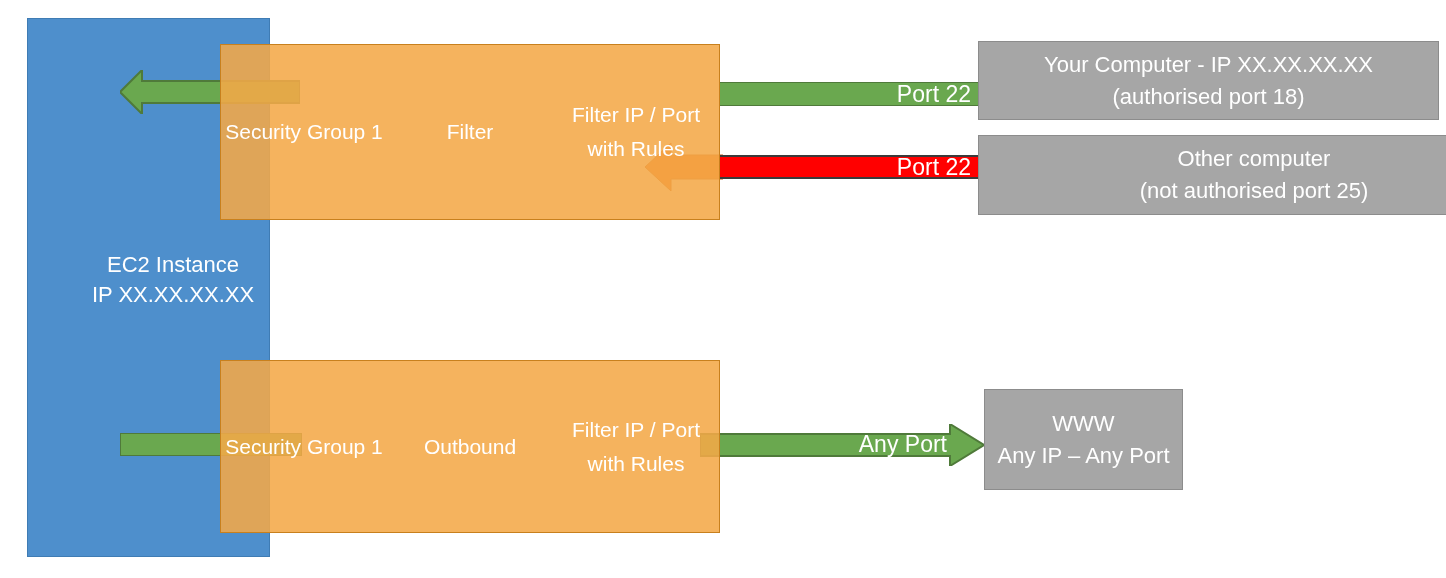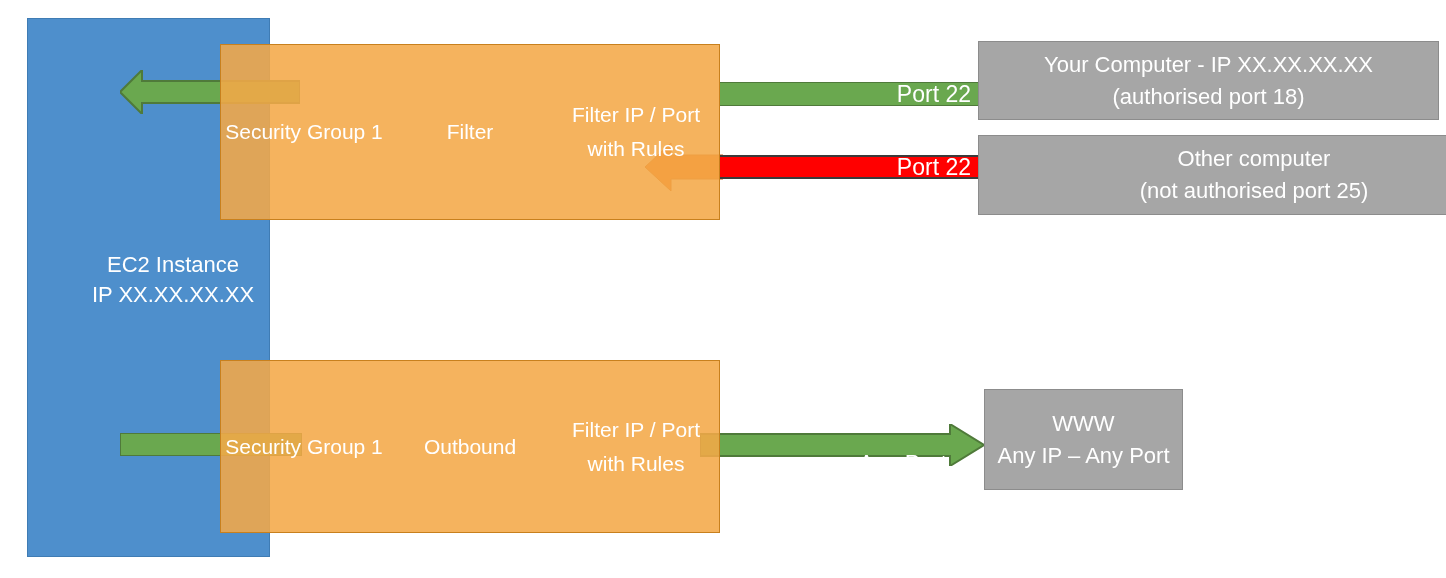--- a/index.html
+++ b/index.html
@@ -94,21 +94,21 @@
     position: absolute;
     color: #ffffff;
     font-size: 23px;
     line-height: 24px;
     white-space: nowrap;
     z-index: 5;
     pointer-events: none;
   }
   .wire-label-port22-green { left: 719px; top: 82px; width: 252px; text-align: right; }
   .wire-label-port22-red   { left: 719px; top: 155px; width: 252px; text-align: right; }
-  .wire-label-anyport      { left: 719px; top: 452px; width: 228px; text-align: right; }
+  .wire-label-anyport      { left: 719px; top: 432px; width: 228px; text-align: right; }
 
   
   .wire-green-stub {
     position: absolute;
     left: 120px;
     top: 433px;
     width: 182px;
     height: 23px;
     background: #6aa84f;
     border: 1px solid #4f7a3a;

